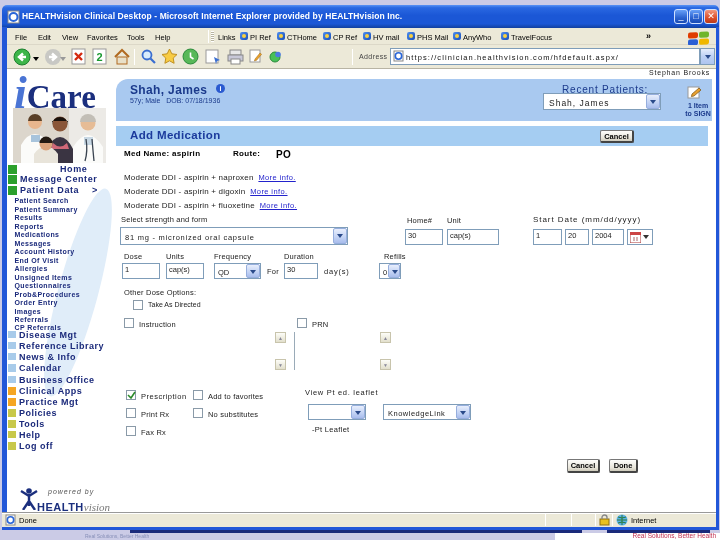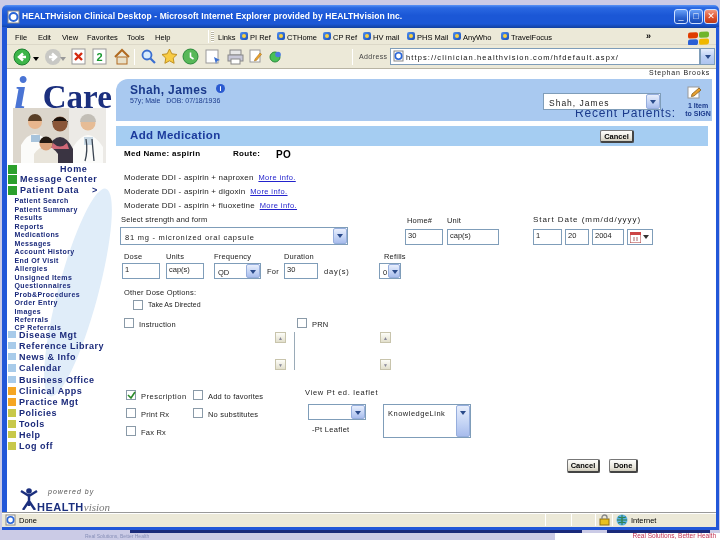--- a/index.html
+++ b/index.html
@@ -154,21 +154,21 @@
 <div id="rightborder" class="abs"></div>
 
 <div class="abs" style="left:58px;top:185px;width:40px;height:215px;background:#e0edf9;border-radius:50%;transform:rotate(15deg);"></div>
 
 <div class="abs" style="left:649px;top:69px;font-size:7px;letter-spacing:.8px;color:#222;">Stephan  Brooks</div>
 
 <div class="abs" style="left:116px;top:79px;width:596px;height:42px;background:#a9c9f0;border-radius:12px 0 0 0;"></div>
 <div class="abs navy" style="left:130px;top:83px;font-weight:bold;font-size:12px;letter-spacing:.35px;">Shah, James</div>
 <div class="abs" style="left:216px;top:84px;width:9px;height:9px;border-radius:50%;background:#2a5ad0;color:#fff;font-size:7px;font-weight:bold;text-align:center;line-height:9px;">i</div>
 <div class="abs navy" style="left:130px;top:97px;font-size:7px;">57y; Male&nbsp;&nbsp; DOB: 07/18/1936</div>
-<div class="abs navy" style="left:575px;top:84px;font-size:12px;letter-spacing:.8px;margin-top:22px;">Recent Patients:</div>
+<div class="abs navy" style="left:562px;top:84px;font-size:10px;letter-spacing:.8px;">Recent Patients:</div>
 <div class="dd abs" style="left:543px;top:93px;width:118px;height:17px;">
     <span style="position:absolute;left:5px;top:4px;font-size:8.5px;letter-spacing:1px;">Shah, James</span>
     <span class="arrow"></span>
   </div>
 <svg class="abs" style="left:687px;top:85px" width="15" height="14">
     <rect x="1" y="2" width="11" height="11" fill="#fff" stroke="#999"></rect>
     <path d="M5 9l7-6 2 2-7 6-2.6.6z" fill="#e8a030" stroke="#7a5210" stroke-width=".7"></path>
   </svg>
 <div class="abs navy" style="left:680px;top:102px;width:36px;text-align:center;font-size:7px;font-weight:bold;line-height:8px;">1 Item<br>to SIGN</div>
 
@@ -254,29 +254,29 @@
 <div class="lbl abs" style="left:141px;top:410px;">Print Rx</div>
 <div class="cb abs" style="left:193px;top:408px;"></div>
 <div class="lbl abs" style="left:208px;top:410px;">No substitutes</div>
 <div class="cb abs" style="left:126px;top:426px;"></div>
 <div class="lbl abs" style="left:141px;top:428px;">Fax Rx</div>
 <div class="lbl abs" style="left:305px;top:388px;letter-spacing:.7px;">View Pt ed. leaflet</div>
 <div class="dd abs" style="left:308px;top:404px;width:58px;height:16px;">
     <span style="position:absolute;left:3px;top:4px;letter-spacing:.3px;margin-top:16px;">-Pt Leaflet</span>
     <span class="arrow"></span>
   </div>
-<div class="dd abs" style="left:383px;top:404px;width:88px;height:34px;">
+<div class="dd abs" style="left:383px;top:404px;width:88px;height:16px;">
     <span style="position:absolute;left:4px;top:4px;letter-spacing:.5px;">KnowledgeLink</span>
     <span class="arrow"></span>
   </div>
 
 <div class="btn abs" style="left:567px;top:459px;width:33px;height:14px;line-height:12px;">Cancel</div>
 <div class="btn abs" style="left:609px;top:459px;width:29px;height:14px;line-height:12px;">Done</div>
 
-<div class="abs" style="left:14px;top:66px;white-space:nowrap;"><span style="font-family:'Liberation Serif',serif;font-style:italic;font-weight:bold;font-size:46px;color:#4a74d4;">i</span><span style="font-family:'Liberation Serif',serif;font-weight:bold;font-size:33px;color:#1b2f7e;margin-left:16px;">Care</span></div>
+<div class="abs" style="left:14px;top:66px;white-space:nowrap;"><span style="font-family:'Liberation Serif',serif;font-style:italic;font-weight:bold;font-size:46px;color:#4a74d4;">i</span><span style="font-family:'Liberation Serif',serif;font-weight:bold;font-size:33px;color:#1b2f7e;">Care</span></div>
 
 <svg class="abs" style="left:13px;top:108px" width="93" height="55">
   <rect width="93" height="55" fill="#dcd6cc"></rect>
   <rect x="56" y="0" width="37" height="55" fill="#eceae6"></rect>
   <path d="M8 55V37q6-11 14-11t14 11v18z" fill="#fbfbf9"></path>
   <path d="M18 27h9v7h-9z" fill="#a8c4dc"></path>
   <circle cx="22" cy="14" r="7" fill="#e8b68e"></circle>
   <path d="M15 13A7 7 0 0 1 29 13Z" fill="#5a4028"></path>
   <path d="M34 55V41q6-12 13-12t13 12v14z" fill="#3a3442"></path>
   <path d="M40 35q7 7 14 0l2 6h-18z" fill="#d06878"></path>

